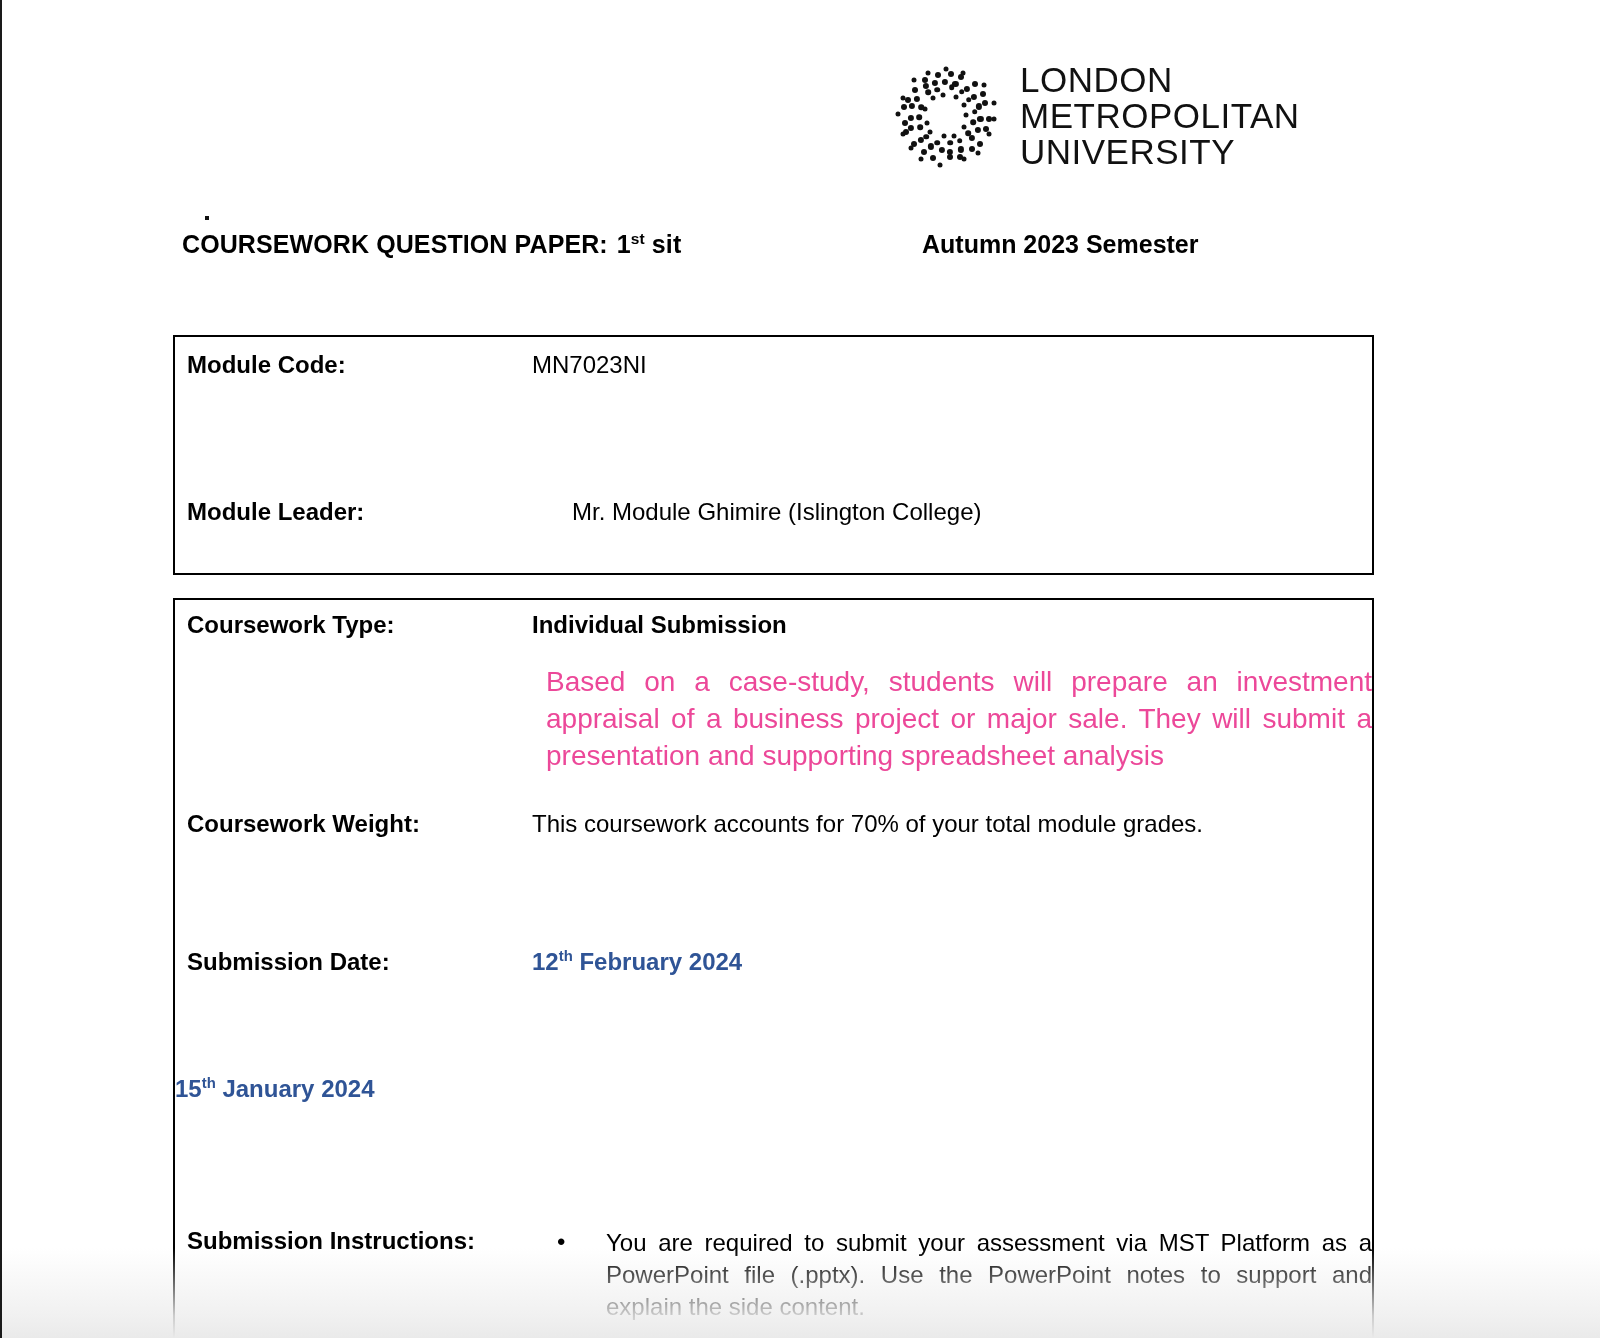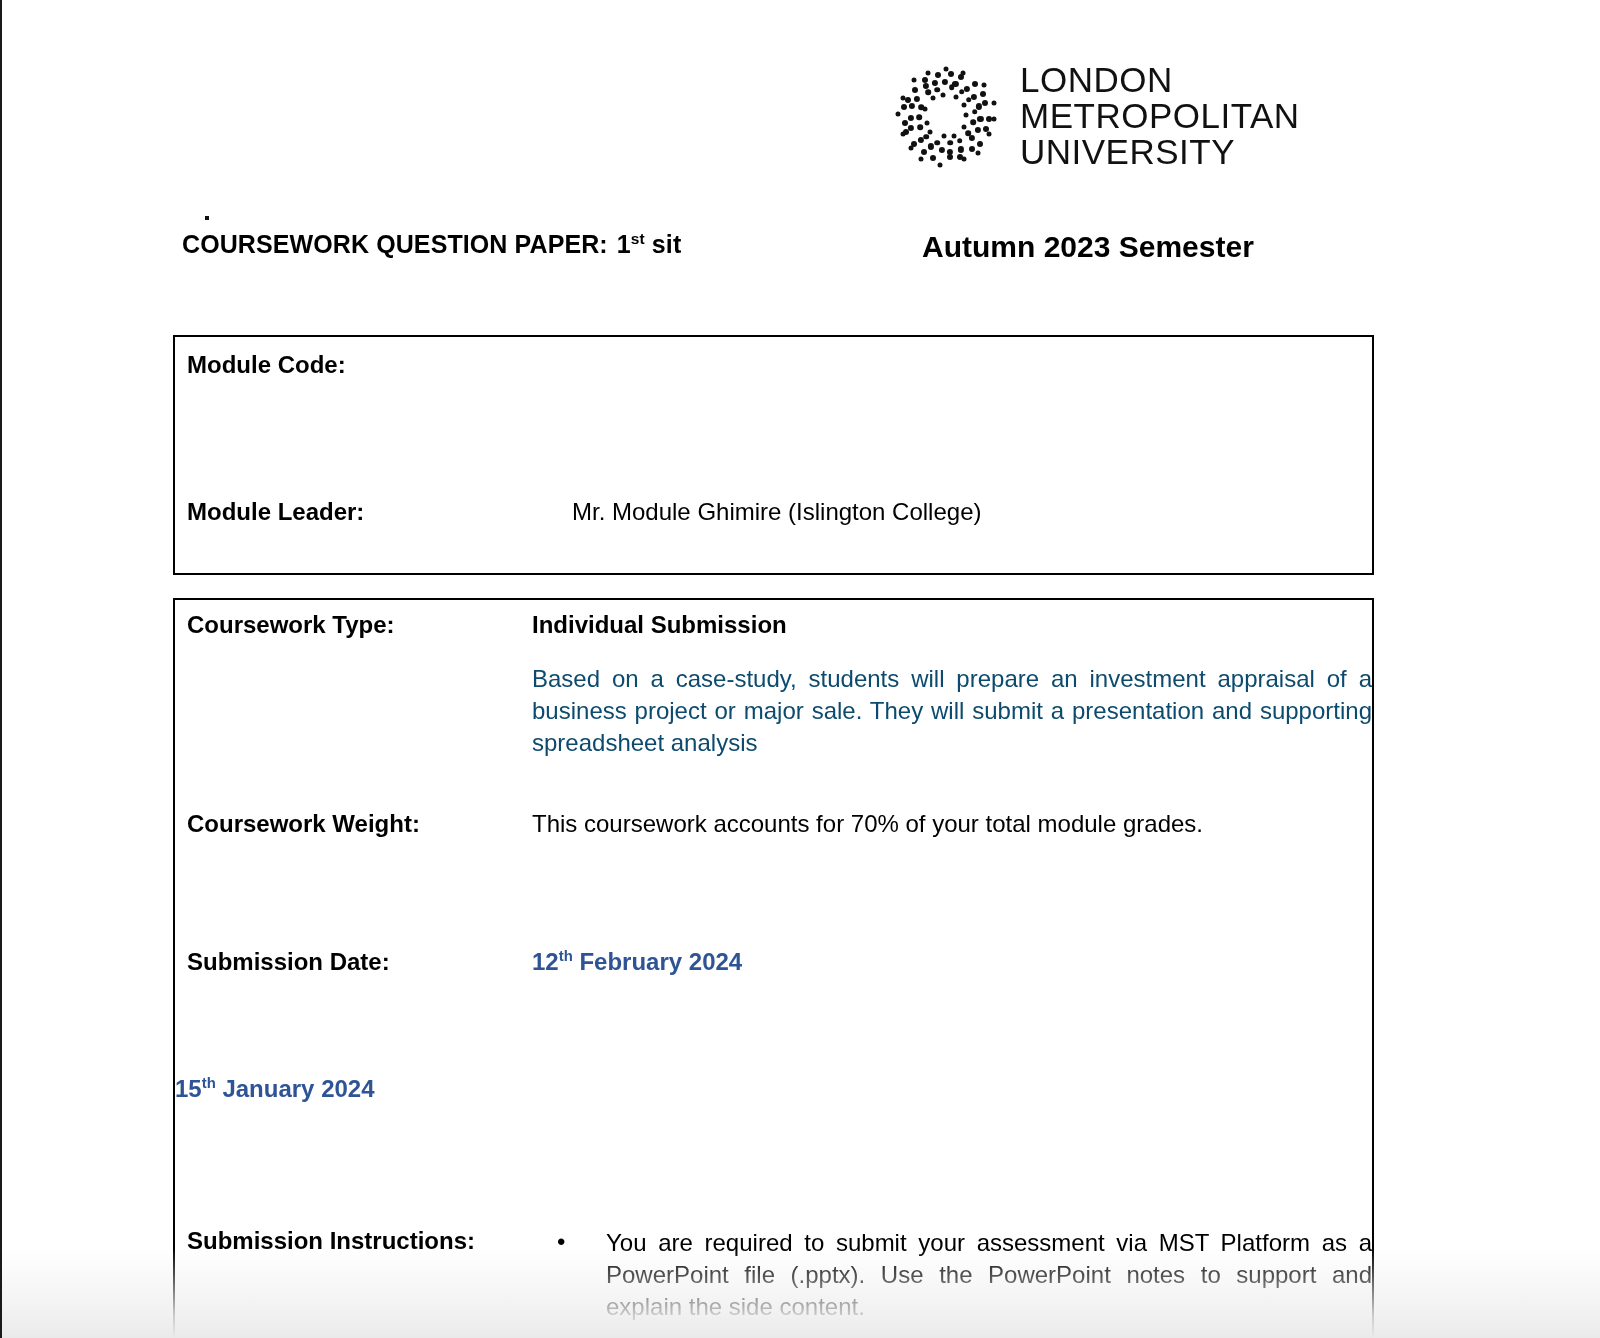--- a/index.html
+++ b/index.html
@@ -97,21 +97,21 @@
     left: 0; top: 0;
     font-size: 25px;
     font-weight: bold;
     letter-spacing: 0.1px;
     white-space: nowrap;
   }
   .title-left .sit-gap { display: inline-block; width: 9px; }
   .title-right {
     position: absolute;
     left: 740px; top: 0;
-    font-size: 30px;
+    font-size: 25px;
     font-weight: bold;
     white-space: nowrap;
   }
   sup { font-size: 0.62em; vertical-align: super; line-height: 0; }
 
   
   .tbl {
     position: absolute;
     border: 2.5px solid #000000;
     box-sizing: border-box;
@@ -158,24 +158,25 @@
     color: #000;
   }
   .cell-value.plain { font-weight: 400; }
   .cell-value.strong { font-weight: bold; }
   .cell-value.blue {
     font-weight: bold;
     color: #2F5496;
   }
 
   .para {
-    font-size: 24px;
+    font-size: 28px;
     line-height: 1.33;
     text-align: justify;
-    color: #0c4a6e;
+    color: #ec4899;
+    margin-left: 14px;
   }
 
   .bullet-list {
     margin: 0;
     padding: 0;
     list-style: none;
   }
   .bullet-list li {
     position: relative;
     padding-left: 74px;
@@ -293,21 +294,21 @@
   </div>
 
   <div class="stray-dot"></div>
 
   <div class="title-row">
     <div class="title-left"><span>COURSEWORK QUESTION PAPER:</span><span class="sit-gap"></span><span>1</span><sup>st</sup> <span>sit</span></div>
     <div class="title-right">Autumn 2023 Semester</div>
   </div>
 
   <div class="tbl" id="table-module">
-    <div class="row" style="top:14px;flex-direction:column;">
+    <div class="row" style="top:14px;">
       <div class="cell-label">Module Code:</div>
       <div class="cell-value plain">MN7023NI</div>
     </div>
     <div class="row" style="top:161px;gap:40px;">
       <div class="cell-label">Module Leader:</div>
       <div class="cell-value plain">Mr. Module Ghimire (Islington College)</div>
     </div>
   </div>
 
   <div class="tbl" id="table-coursework">

